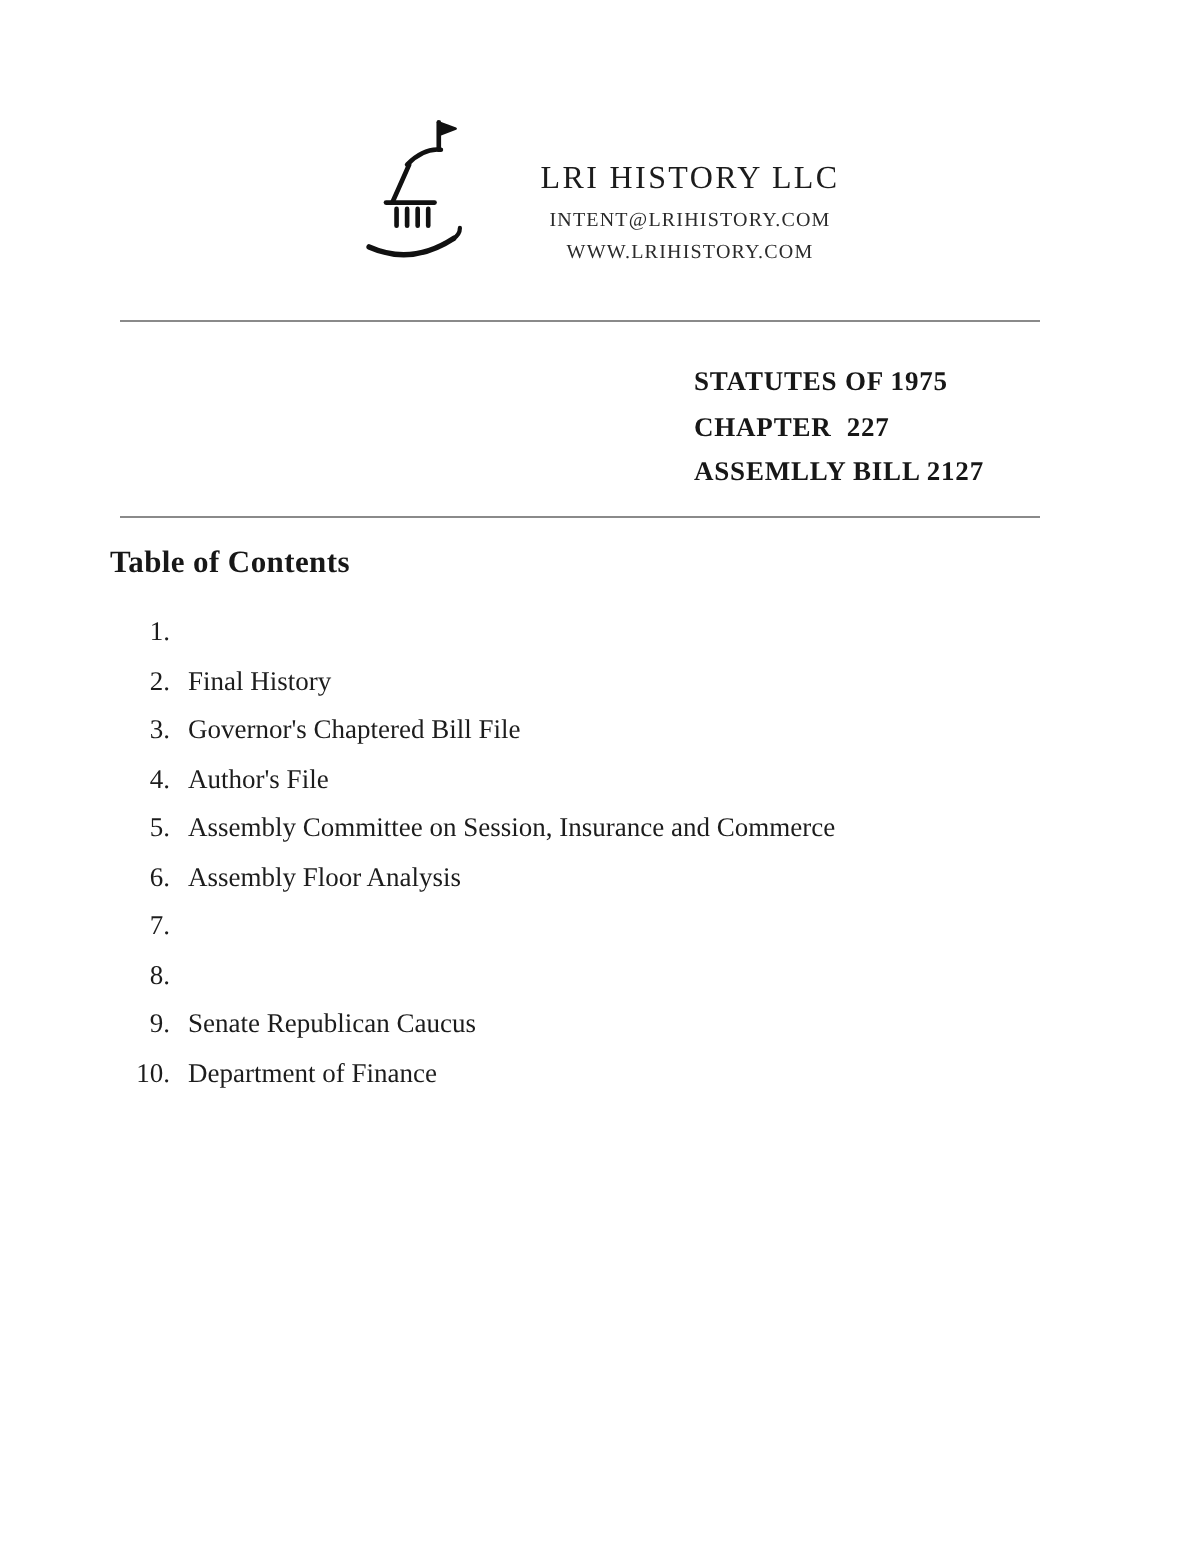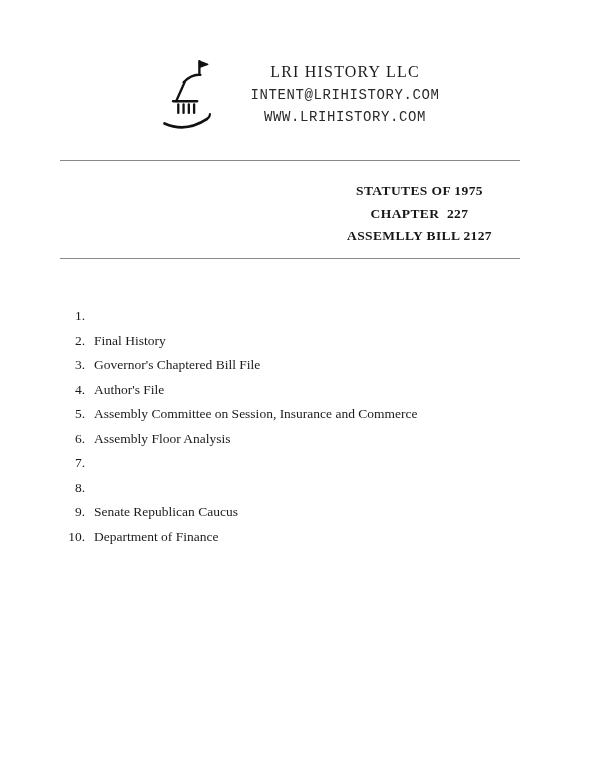--- a/index.html
+++ b/index.html
@@ -24,66 +24,65 @@
     position: absolute;
     top: 58px;
     left: 0;
     width: 600px;
     display: flex;
     justify-content: center;
     align-items: center;
   }
   .letterhead-inner {
     display: flex;
-    align-items: center;
+    align-items: flex-end;
   }
   .logo-wrap {
     width: 64px;
     height: 76px;
     margin-right: 26px;
     flex: 0 0 auto;
   }
   .logo-wrap svg { width: 100%; height: 100%; }
   .company-block {
     text-align: center;
   }
   .company-name {
     font-size: 16px;
     letter-spacing: 1.2px;
     color: #1c1c1c;
     margin-bottom: 4px;
     white-space: pre;
   }
   .contact-line {
-    font-size: 14px;
+    font-size: 10px;
     letter-spacing: 0.6px;
     color: #2a2a2a;
     line-height: 1.55;
     white-space: pre;
-    font-family: Liberation Mono, monospace;
   }
 
   
   .rule {
     position: absolute;
     left: 60px;
     width: 460px;
     border: none;
     border-top: 1px solid #8a8a8a;
     margin: 0;
   }
   .rule-1 { top: 160px; }
   .rule-2 { top: 258px; }
 
   
   .title-block {
     position: absolute;
     top: 180px;
     right: 108px;
-    text-align: center;
+    text-align: left;
   }
   .title-line {
     font-weight: bold;
     font-size: 13.5px;
     letter-spacing: 0.4px;
     line-height: 22.5px;
     color: #171717;
     white-space: pre;
   }
 
@@ -157,20 +156,21 @@
 
   <hr class="rule rule-1">
   <hr class="rule rule-2">
 
   <div class="title-block">
     <div class="title-line">STATUTES OF 1975</div>
     <div class="title-line">CHAPTER  227</div>
     <div class="title-line">ASSEMLLY BILL 2127</div>
   </div>
 
+  <div class="toc-heading">Table of Contents</div>
 
   <div class="toc-list">
     <div class="toc-item">
       <span class="toc-num">1.</span>
     </div>
     <div class="toc-item">
       <span class="toc-num">2.</span>
       <span class="toc-label">Final History</span>
     </div>
     <div class="toc-item">

